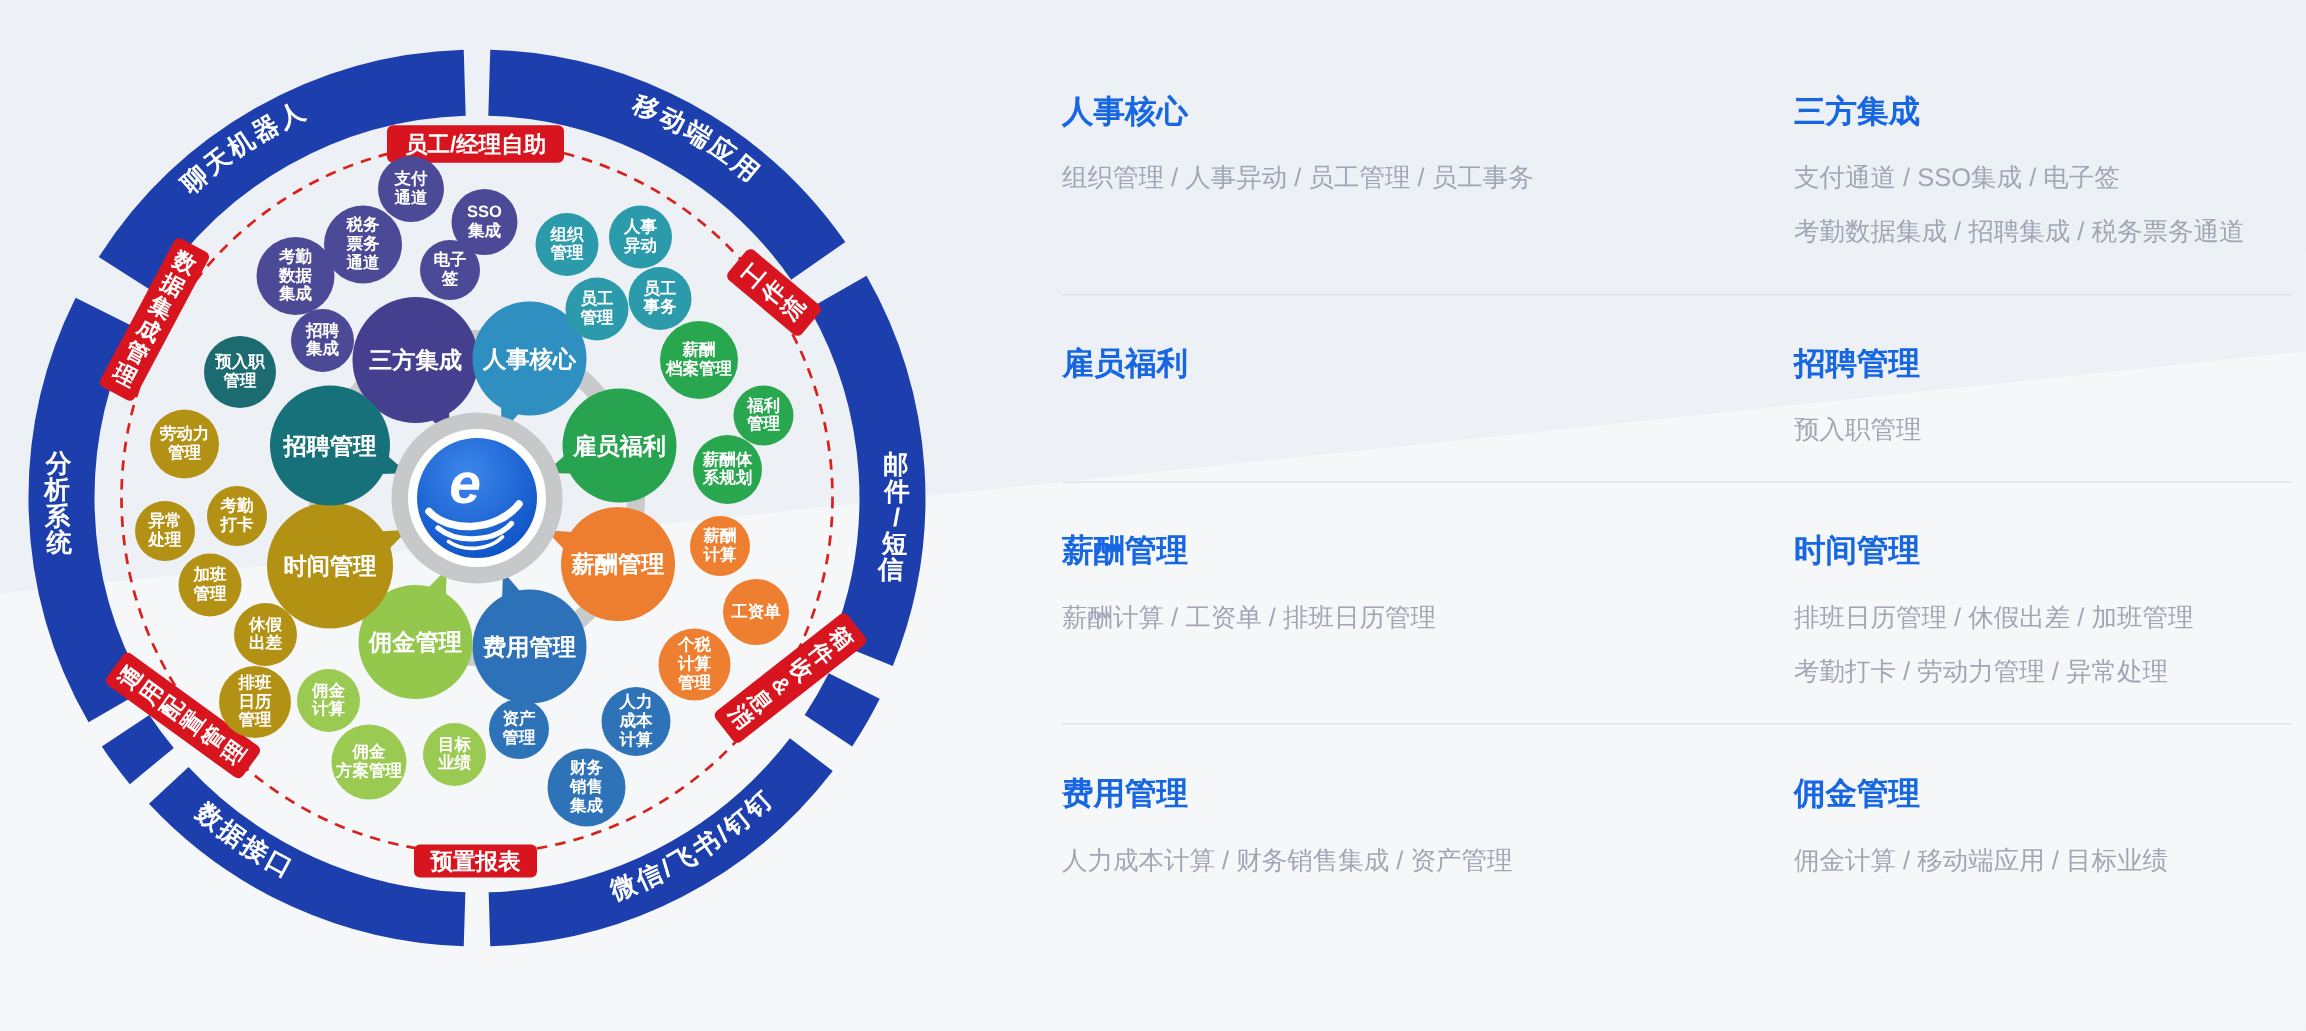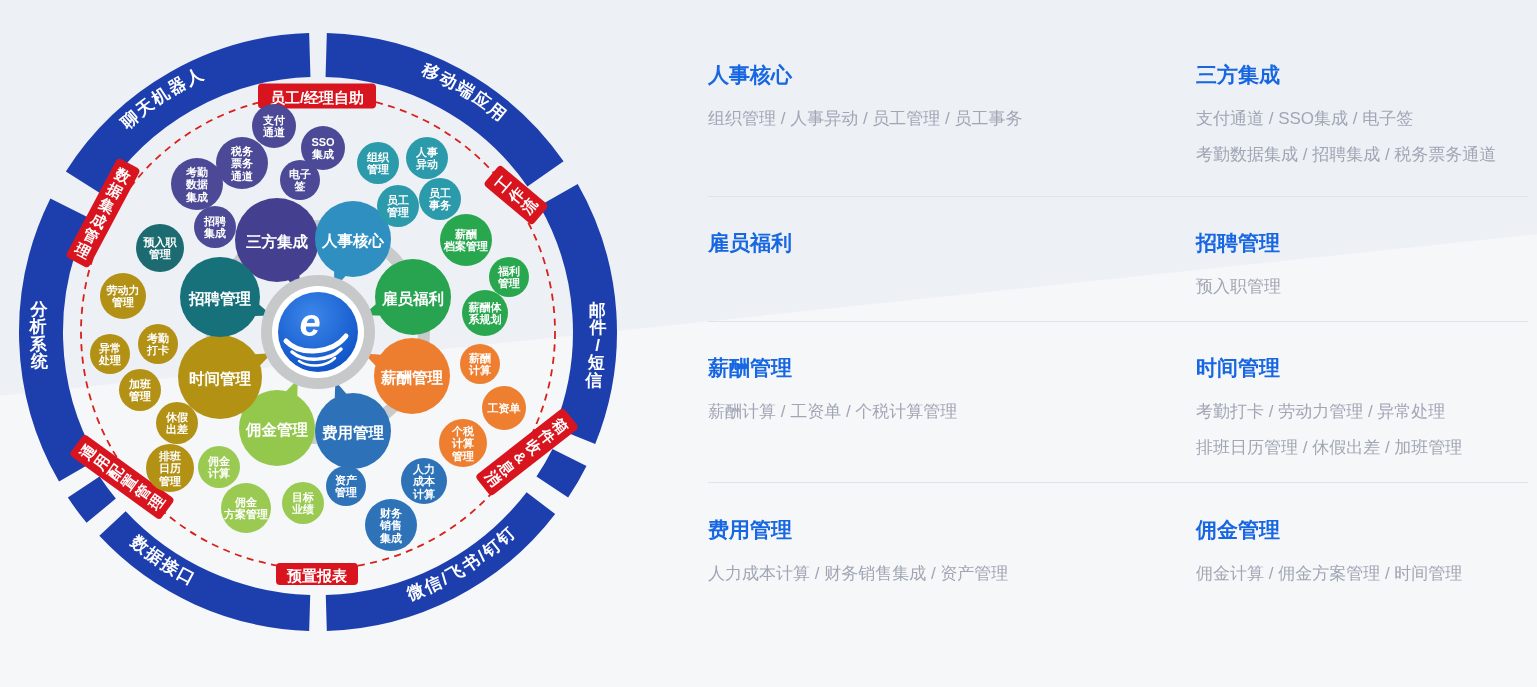--- a/index.html
+++ b/index.html
@@ -324,31 +324,31 @@
       <h3>雇员福利</h3>
     </div>
     <div class="sec">
       <h3>招聘管理</h3>
       <p>预入职管理</p>
     </div>
   </div>
   <div class="prow r3">
     <div class="sec">
       <h3>薪酬管理</h3>
-      <p>薪酬计算 / 工资单 / 个税计算管理</p>
+      <p>薪酬计算 / 工资单 / 排班日历管理</p>
     </div>
     <div class="sec">
       <h3>时间管理</h3>
+      <p>排班日历管理 / 休假出差 / 加班管理</p>
       <p>考勤打卡 / 劳动力管理 / 异常处理</p>
-      <p>排班日历管理 / 休假出差 / 加班管理</p>
     </div>
   </div>
   <div class="prow r4">
     <div class="sec">
       <h3>费用管理</h3>
       <p>人力成本计算 / 财务销售集成 / 资产管理</p>
     </div>
     <div class="sec">
       <h3>佣金管理</h3>
-      <p>佣金计算 / 佣金方案管理 / 时间管理</p>
+      <p>佣金计算 / 移动端应用 / 目标业绩</p>
     </div>
   </div>
 </div>
 
 </body></html>

